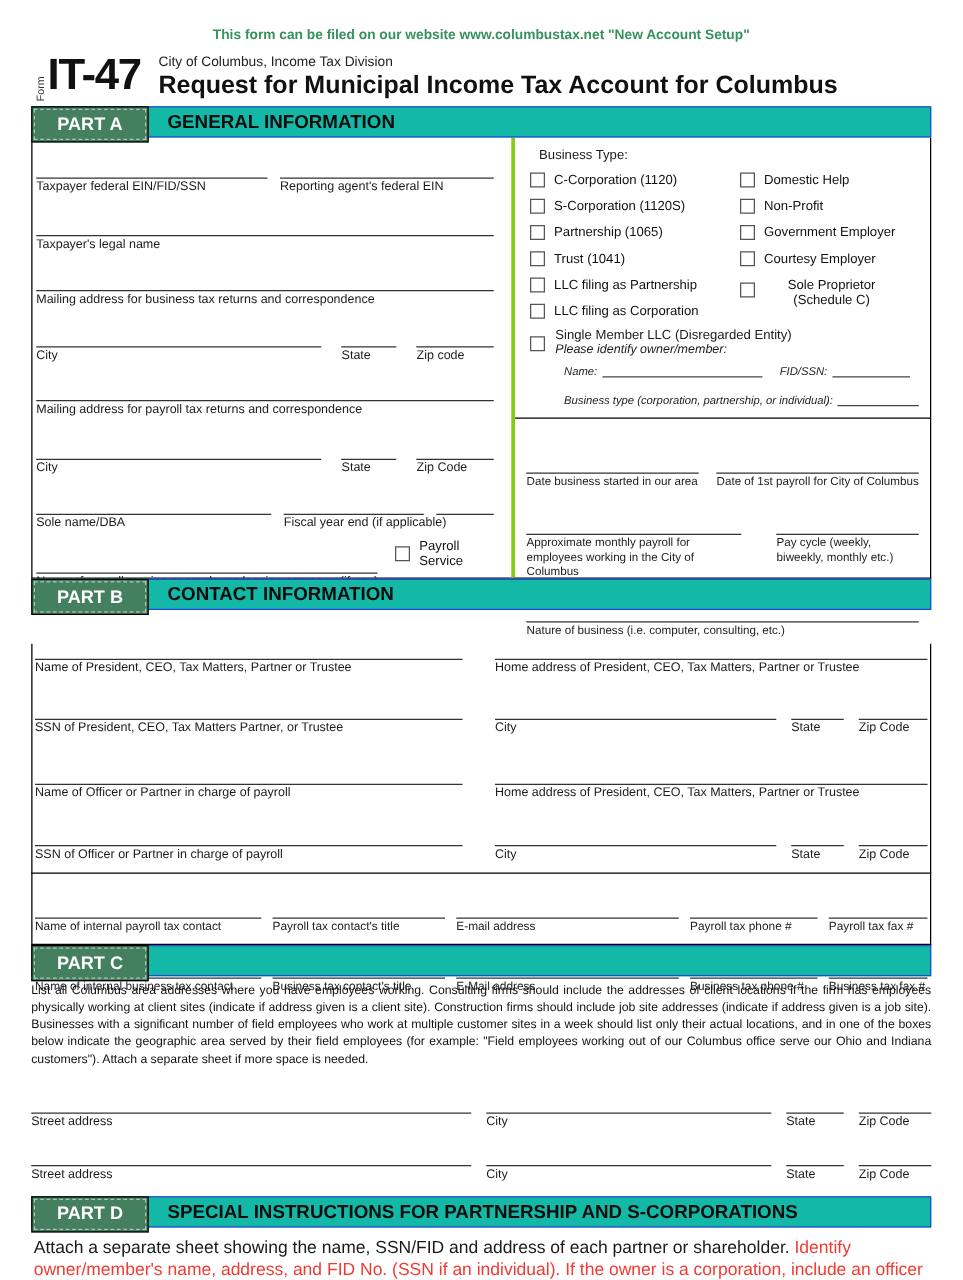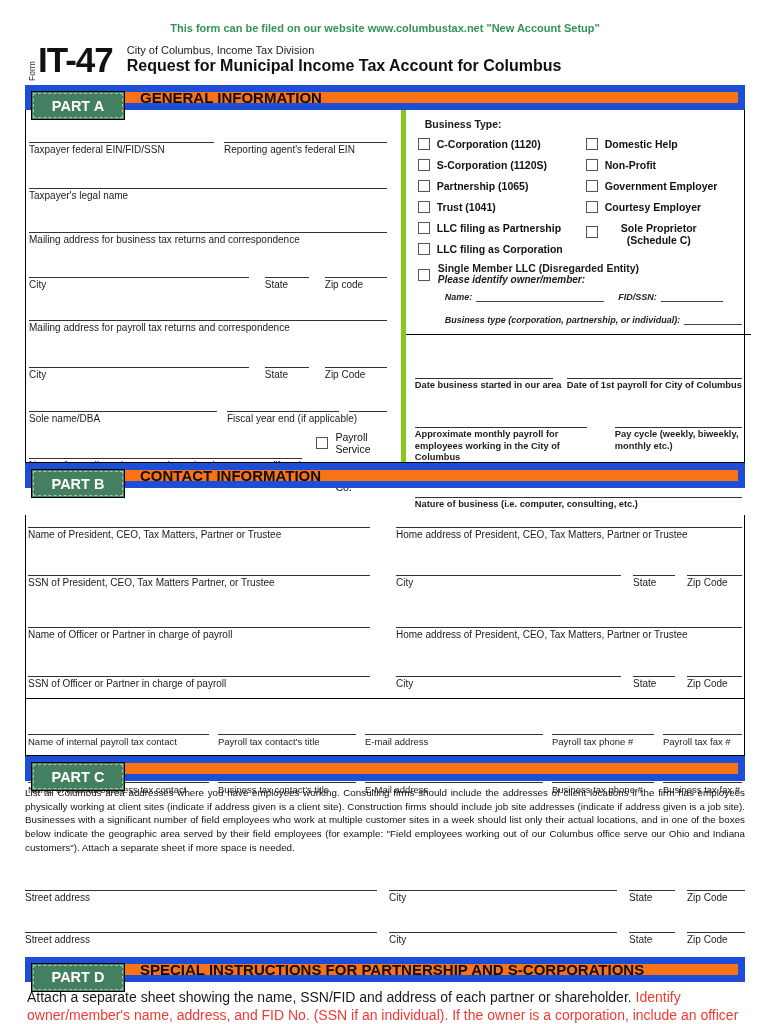--- a/index.html
+++ b/index.html
@@ -8,24 +8,24 @@
 
   
   .note { padding-top:22px; text-align:center; font-size:11px; font-weight:bold; color:#35925a; }
 
   
   .masthead { display:flex; align-items:flex-start; margin:7px 0 4px 27px; }
   .form-word { writing-mode:vertical-rl; transform:rotate(180deg); font-size:8.5px; color:#333; height:32px; margin-top:8px; }
   .form-no { font-size:35px; font-weight:bold; letter-spacing:-1px; line-height:38px; margin:0 14px 0 1px; color:#111; }
   .mast-text { padding-top:3px; }
   .division { font-size:11px; color:#222; }
-  .doc-title { font-size:16px; font-weight:bold; color:#111; margin-top:1px; }
-
-  
-  .sec-bar { position:relative; display:flex; width:720px; margin-left:25px; height:25px; border:7px solid #1d4ed8; background:#f97316; z-index:3; }
+  .doc-title { font-size:20px; font-weight:bold; color:#111; margin-top:1px; }
+
+  
+  .sec-bar { position:relative; display:flex; width:720px; margin-left:25px; height:25px; border:1px solid #1d4ed8; background:#14b8a6; z-index:3; }
   .part-tag { width:94px; height:29px; margin:-1px 0 0 -1px; border:1px solid #000; outline:1px dashed rgba(255,255,255,.55); outline-offset:-3px; background:#44805f; color:#fff; font-weight:bold; font-size:14.5px; display:flex; align-items:center; justify-content:center; flex:none; }
   .sec-title { flex:1; display:flex; align-items:center; padding-left:15px; font-size:15px; font-weight:bold; color:#0d0d0d; }
 
   
   .box { width:720px; margin-left:25px; border:1px solid #000; border-top:none; background:#fff; }
 
   
   .fld .line { border-bottom:1px solid #333; height:13px; }
   .fld .lbl { font-size:10px; color:#1c1c1c; margin-top:1px; white-space:nowrap; }
   .row { display:flex; }
@@ -42,21 +42,21 @@
   .pa-left .r5 { margin-top:18px; }
   .pa-left .csz2 { margin-top:22px; }
   .pa-left .r7 { margin-top:19px; gap:10px; }
   .pa-left .r7 .f1 { width:188px; } .pa-left .r7 .f2 { width:112px; } .pa-left .r7 .f3 { flex:1; }
   .pa-bot { display:flex; margin-top:6px; }
   .pa-bot .fld { width:288px; margin-top:16px; }
   .cbstack { margin-left:14px; display:flex; flex-direction:column; gap:14px; margin-top:1px; }
   .cbrow { display:flex; align-items:center; gap:7px; font-size:10.5px; color:#111; }
   .cb { width:12px; height:12px; border:1px solid #555; background:#fff; flex:none; }
 
-  .pa-right { flex:1; border-left:5px solid #84cc16; padding:5px 9px 0 9px;font-weight:bold; }
+  .pa-right { flex:1; border-left:3px solid #84cc16; padding:5px 9px 0 9px; }
   .bt-head { font-size:10.5px; margin:3px 0 8px 10px; }
   .bt-grid { display:flex; margin-left:3px; }
   .bt-c1 { width:168px; display:flex; flex-direction:column; gap:9px; }
   .bt-c2 { flex:1; display:flex; flex-direction:column; gap:9px; }
   .bt-c2 .twoline { align-items:flex-start;text-align:center; }
   .bt-c2 .twoline .cb { margin-top:4px; }
   .bt-c2 .twoline span.cbl { width:108px; white-space:normal; line-height:1.15; }
   .smllc { display:flex; gap:8px; margin:7px 0 0 3px; align-items:flex-start; }
   .smllc .cb { margin-top:7px; }
   .smllc-l1 { font-size:10.5px; }

